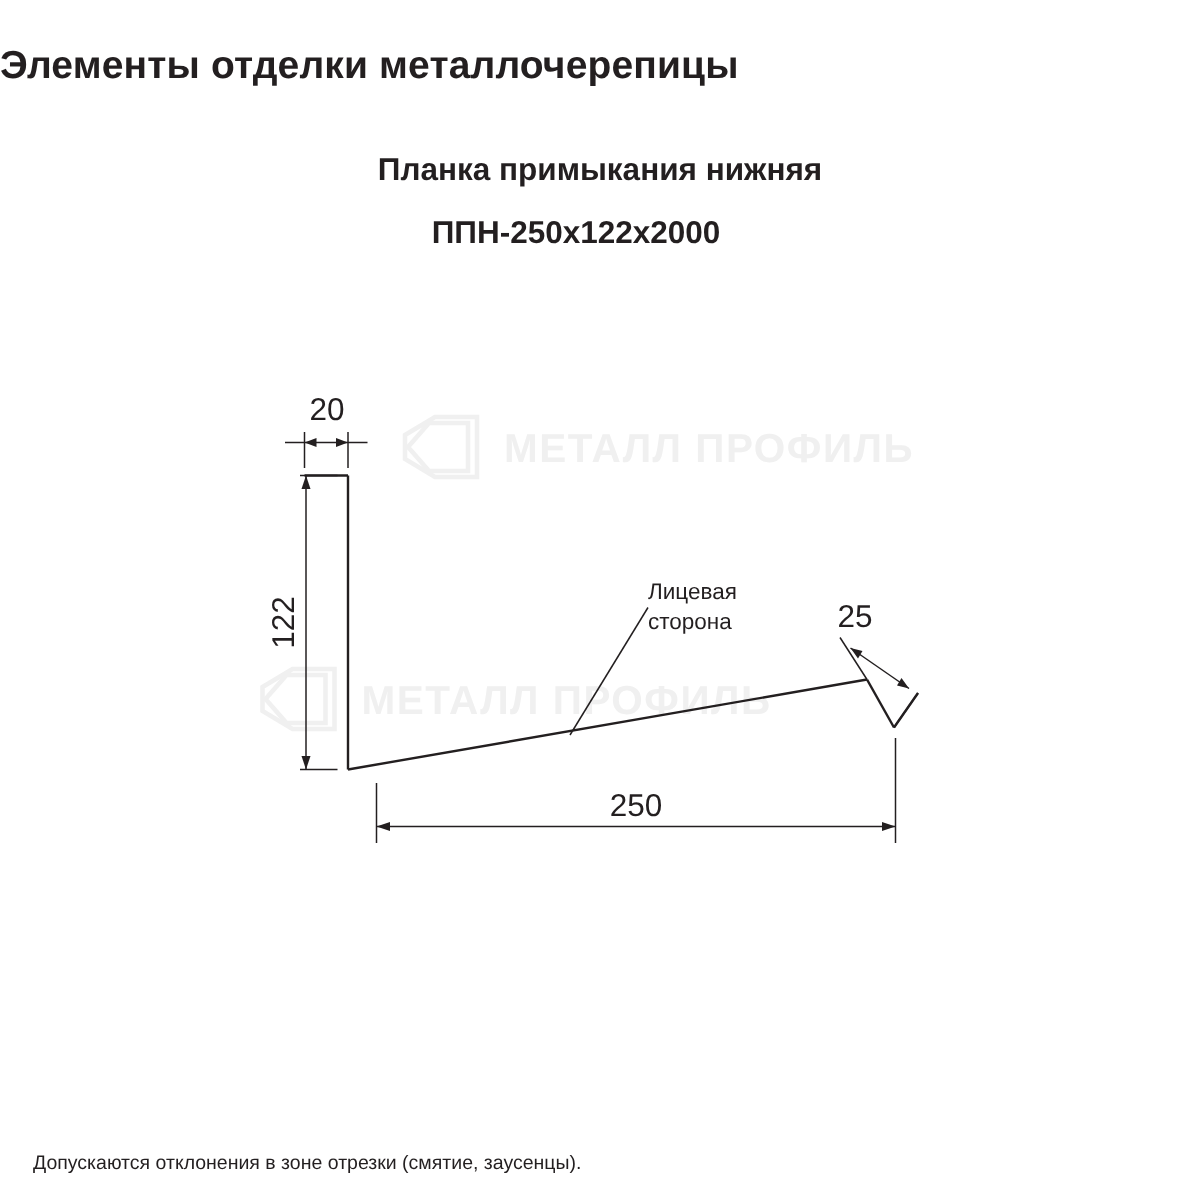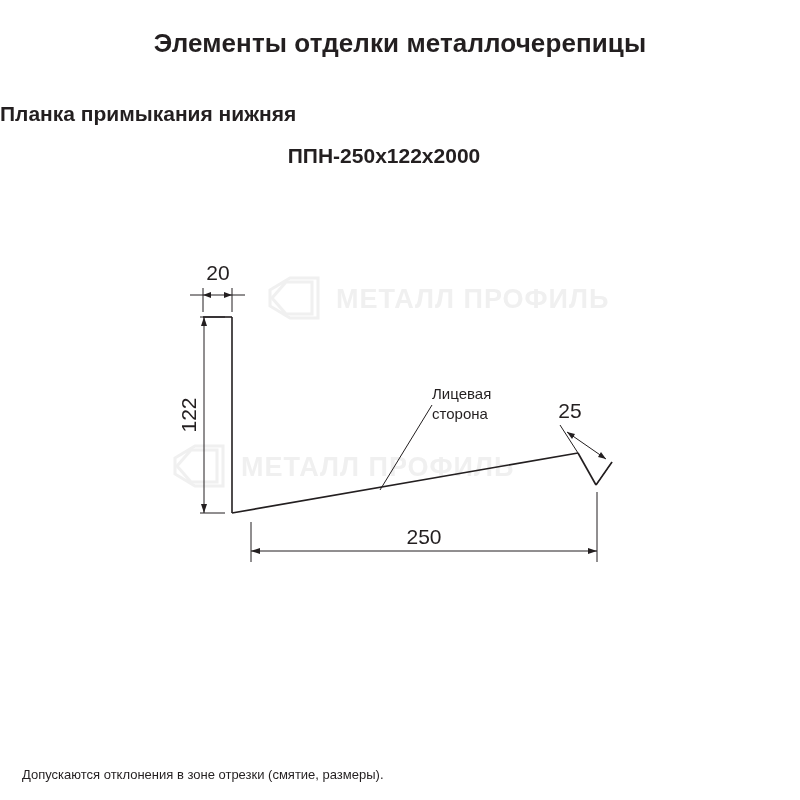--- a/index.html
+++ b/index.html
@@ -17,34 +17,33 @@
   }
   .page {
     position: absolute;
     inset: 0;
   }
   .title-block {
     position: absolute;
     top: 26px;
     left: 0;
     width: 800px;
-    text-align: center;
   }
   .main-title {
     font-size: 26px;
     font-weight: bold;
     letter-spacing: 0.1px;
     line-height: 34px;
   }
   .sub-title {
     position: absolute;
     top: 100px;
     left: 0;
     width: 800px;
-    text-align: left;
+    text-align: center;
     font-size: 21px;
     font-weight: bold;
     line-height: 28px;
   }
   .code-title {
     position: absolute;
     top: 142px;
     left: 0;
     width: 768px;
     text-align: center;
@@ -172,16 +171,16 @@
       <g stroke="#231f20" stroke-width="1" fill="none">
         <path d="M432 205 L380 290"></path>
       </g>
       <text class="label-text" x="432" y="199">Лицевая</text>
       <text class="label-text" x="432" y="219">сторона</text>
 
     </svg>
   </div>
 
   <div class="footnotes">
-    <div class="footnote-line">Допускаются отклонения в зоне отрезки (смятие, размеры).</div>
+    <div class="footnote-line">Допускаются отклонения в зоне отрезки (смятие, заусенцы).</div>
   </div>
 
 </div>
 
 </body></html>

